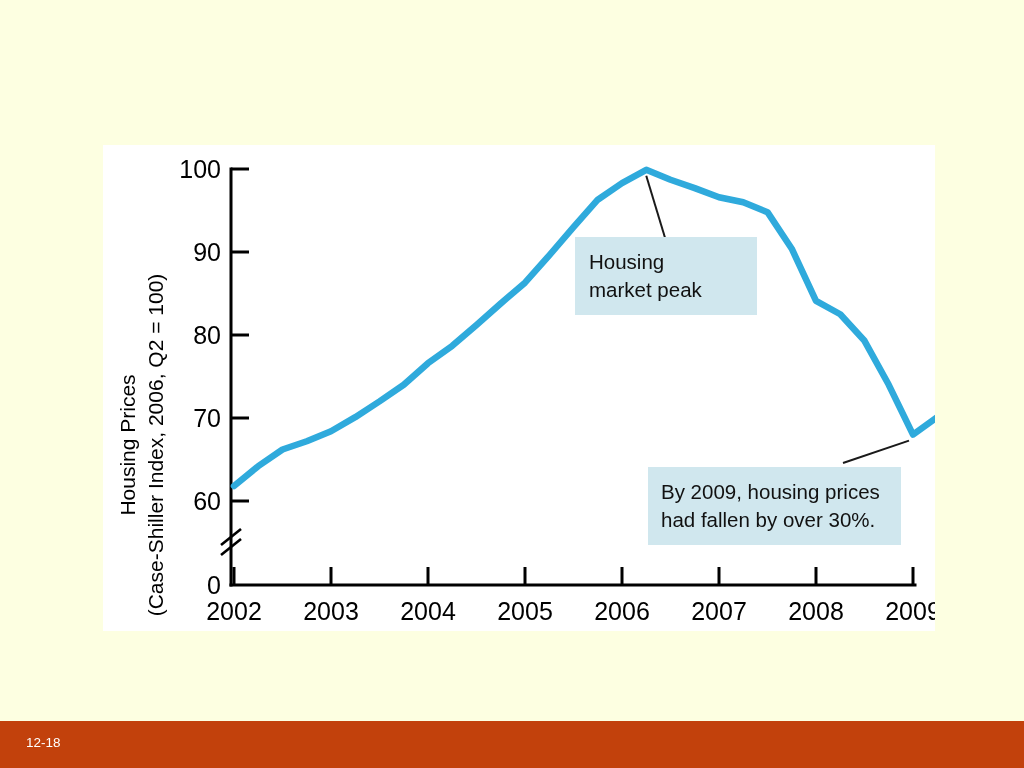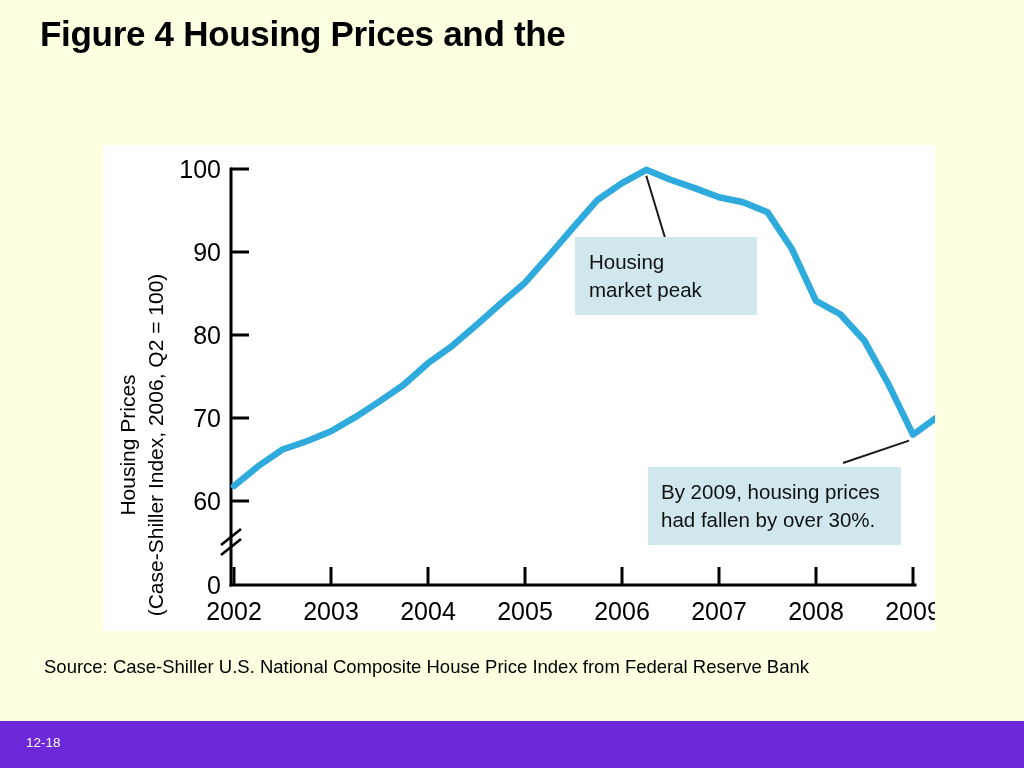--- a/index.html
+++ b/index.html
@@ -139,21 +139,20 @@
     font-weight: bold;
     color: #FFFFFF;
     letter-spacing: 0.5px;
     font-family: "Liberation Serif", serif;
   }
 </style>
 </head>
 <body style="background: rgb(253, 255, 225);">
 
 <div id="slide-title">
-  <div>Figure 4 Housing Prices and the</div>
 </div>
 
 <div id="chart-panel">
   <svg id="chart-svg" viewBox="0 0 832 486">
 
     <text class="axis-title" transform="translate(32,300) rotate(-90)">Housing Prices</text>
     <text class="axis-title" transform="translate(60,300) rotate(-90)">(Case-Shiller Index, 2006, Q2 = 100)</text>
 
     <path class="axis-line" d="M 128 24 L 128 440"></path>
     <path class="axis-line" d="M 128 440 L 812 440"></path>
@@ -200,18 +199,17 @@
     <text class="callout-text" x="486" y="152">market peak</text>
 
     <path id="leader-decline" class="leader-line" d="M 806.00 295.60 L 740 318"></path>
     <rect id="callout-decline-rect" class="callout-rect" x="545" y="322" width="253" height="78" fill="#D0E7EE"></rect>
     <text class="callout-text" x="558" y="354">By 2009, housing prices</text>
     <text class="callout-text" x="558" y="382">had fallen by over 30%.</text>
   </svg>
 </div>
 
 <div id="source-note">
-  <div>Source: Case-Shiller U.S. National Composite House Price Index from Federal Reserve Bank</div>
-</div>
-
-<div id="footer-bar" style="background: #6d28d9;">
+</div>
+
+<div id="footer-bar" style="background: #c2410c;">
   <div id="footer-slide-number">12-18</div>
 </div>
 
 </body></html>

